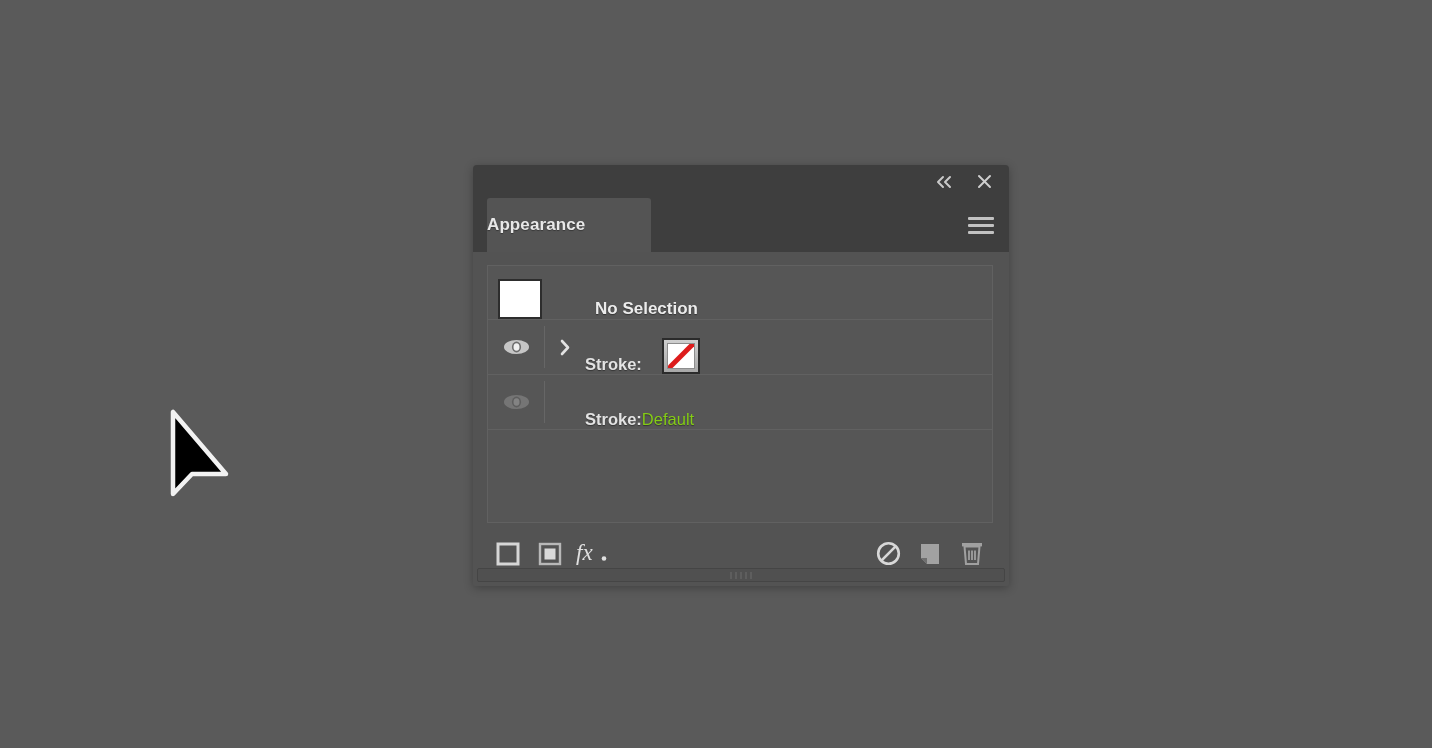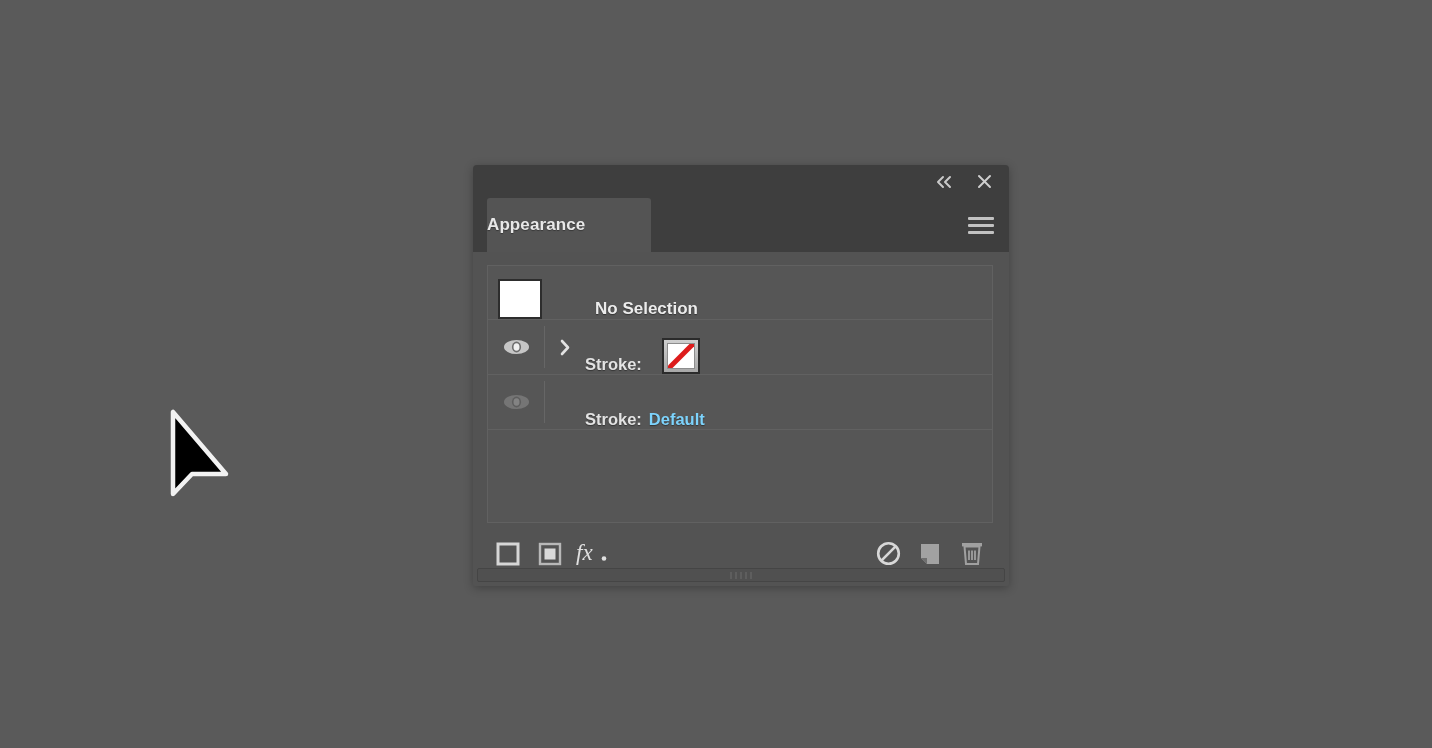--- a/index.html
+++ b/index.html
@@ -147,24 +147,24 @@
   .disc-col.empty { cursor: default; }
 
   .row-label {
     color: #e3e3e3;
     font-size: 16.5px;
     font-weight: bold;
     text-shadow: 0 1px 1px rgba(0,0,0,0.4);
     white-space: nowrap;
   }
   .row-value {
-    color: #7dd3fc;
+    color: #84cc16;
     font-size: 16.5px;
-    font-weight: bold;
-    margin-left: 7px;
+    font-weight: normal;
+    margin-left: 0;
     text-shadow: 0 1px 1px rgba(0,0,0,0.4);
     white-space: nowrap;
   }
 
   
   .ns-swatch {
     width: 44px; height: 40px;
     background: #ffffff;
     border: 2px solid #2d2d2d;
     margin-left: 10px;

